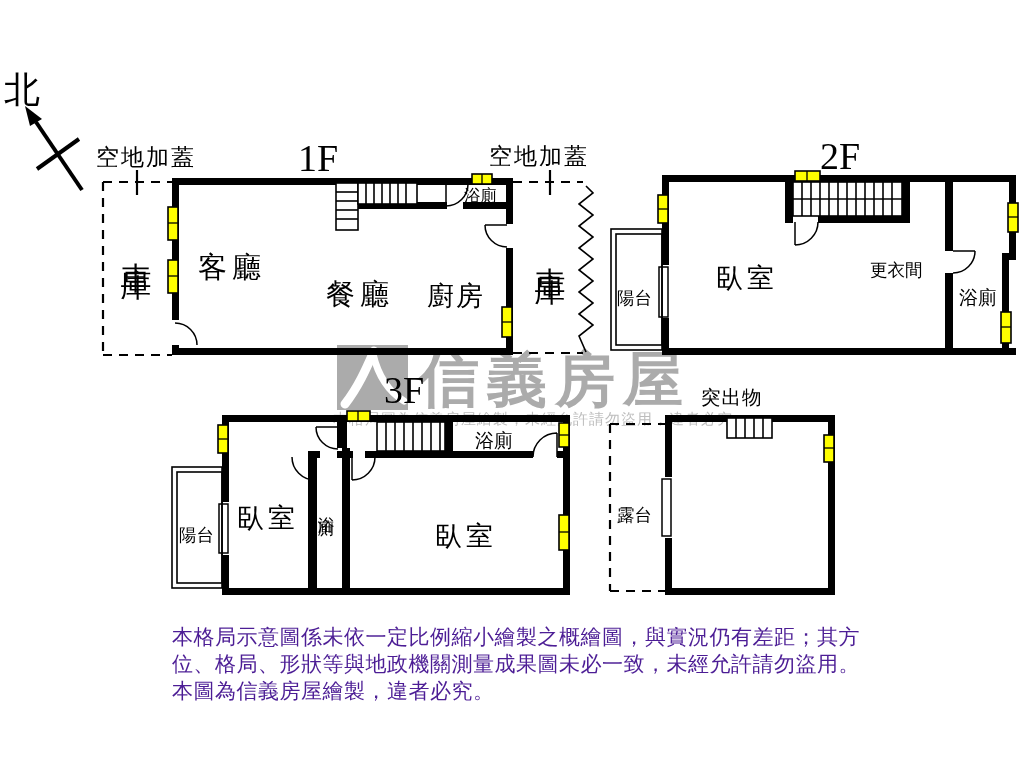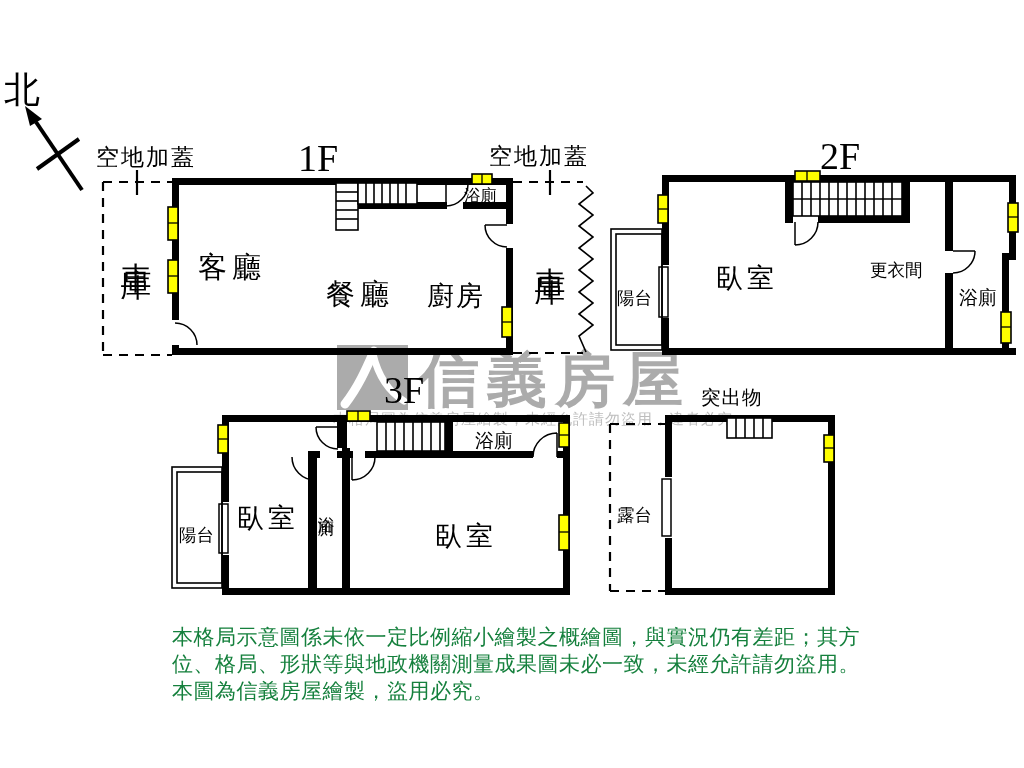--- a/index.html
+++ b/index.html
@@ -19,21 +19,21 @@
   .lbl-lg{font-size:29px;letter-spacing:5px;}
   .lbl-md{font-size:23px;letter-spacing:2px;}
   .lbl-xs{font-size:16.5px;}
   .lbl-floor{font-size:38px;}
   .vtext{writing-mode:vertical-rl;text-orientation:upright;letter-spacing:5px;}
   .vtext-sm{writing-mode:vertical-rl;text-orientation:upright;letter-spacing:2px;}
   .wm-brand{font-family:"Liberation Sans","DejaVu Sans",sans-serif;font-weight:bold;
             font-size:60px;letter-spacing:8px;fill:#ababab;}
   .wm-notice{font-family:"Liberation Sans","DejaVu Sans",sans-serif;font-size:15px;
              letter-spacing:1px;fill:#bdbdbd;}
-  #disclaimer{position:absolute;left:172px;top:624px;width:700px;color:#15803d;
+  #disclaimer{position:absolute;left:172px;top:624px;width:700px;color:#4c1d95;
               font-size:21px;line-height:27px;letter-spacing:0.5px;}
 </style>
 </head>
 <body>
 
 <div id="stage">
 <svg width="1024" height="768" viewBox="0 0 1024 768">
 
   <g>
     <rect x="337" y="345" width="71" height="65" fill="#ababab"></rect>
@@ -299,15 +299,15 @@
       <line class="dash" x1="610" y1="424" x2="610" y2="591"></line>
       <line class="dash" x1="610" y1="591" x2="665" y2="591"></line>
       <text class="lbl" x="617" y="521" font-size="17.5">露台</text>
     </g>
   </g>
 </svg>
 
   <div id="disclaimer">
     <div>本格局示意圖係未依一定比例縮小繪製之概繪圖，與實況仍有差距；其方</div>
     <div>位、格局、形狀等與地政機關測量成果圖未必一致，未經允許請勿盜用。</div>
-    <div>本圖為信義房屋繪製，盜用必究。</div>
+    <div>本圖為信義房屋繪製，違者必究。</div>
   </div>
 </div>
 
 </body></html>

